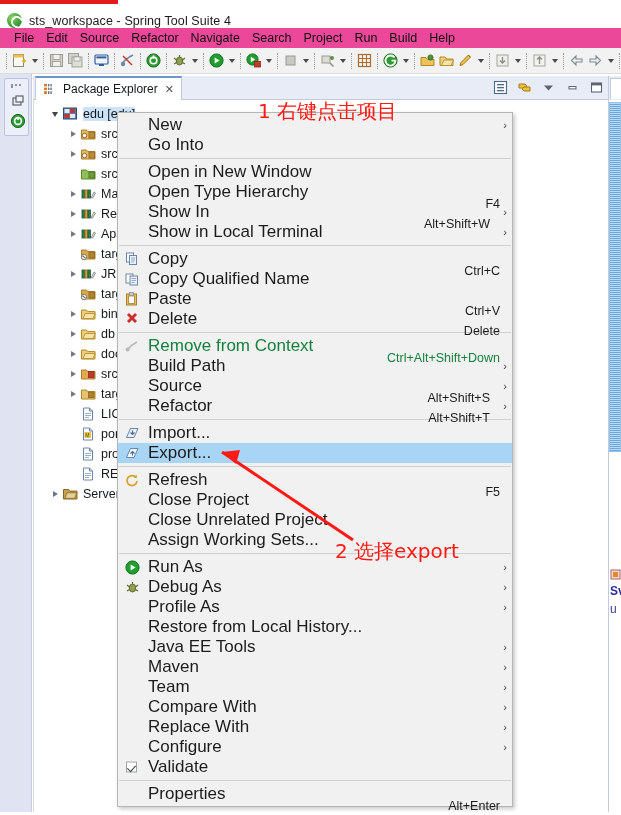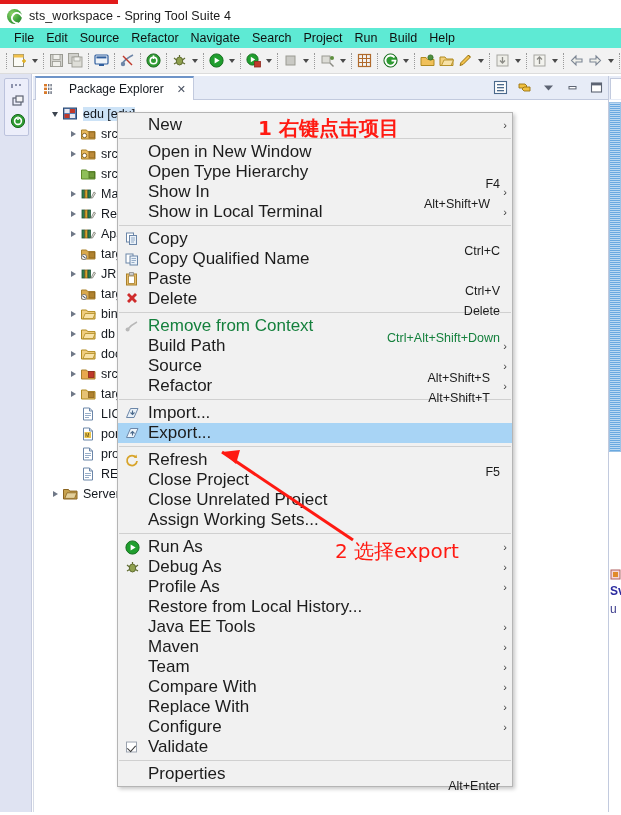--- a/index.html
+++ b/index.html
@@ -13,38 +13,38 @@
 
   
   .red-strip {
     position: absolute; left: 0; top: 0; width: 118px; height: 4px;
     background: #e21b1b;
   }
 
   
   .titlebar {
     position: absolute; left: 0; top: 4px; width: 621px; height: 24px;
-    background: #ffffff; display: flex; align-items: center; padding-left: 7px;
+    background: #ffffff; display: flex; align-items: flex-end; padding-left: 7px;
   }
   .sts-logo {
     width: 15px; height: 15px; border-radius: 50%;
     background: radial-gradient(circle at 35% 32%, #8fd36a 0%, #3fa13b 55%, #2a7a2c 100%);
     position: relative; margin-right: 7px; flex: 0 0 auto;
   }
   .sts-logo::after{
     content:""; position:absolute; left:4px; top:3px; width:8px; height:8px;
     border:2px solid #ffffff; border-radius:50%; border-right-color:transparent;
     transform: rotate(35deg);
   }
   .title-text { font-size: 12.5px; color: #1a1a1a; letter-spacing: .1px; }
 
   
   .menubar {
     position: absolute; left: 0; top: 28px; width: 621px; height: 20px;
-    background: #5eead4; display: flex; align-items: center; padding-left: 8px;
+    background: #ec4899; display: flex; align-items: center; padding-left: 8px;
   }
   .menubar .mi {
     font-size: 12.5px; color: #101010; padding: 1px 6px; white-space: nowrap;
     cursor: default;
   }
 
   
   .toolbar {
     position: absolute; left: 0; top: 48px; width: 621px; height: 26px;
     background: #f2f2f2; border-bottom: 1px solid #dcdcdc;
@@ -80,21 +80,21 @@
     background: #ffffff;
   }
   .view-tabbar {
     position: absolute; left: 0; top: 0; width: 575px; height: 24px;
     background: #e7ecf7; border-bottom: 1px solid #c2cade;
   }
   .view-tab {
     position: absolute; left: 2px; top: 0px; height: 24px;
     background: #ffffff; border: 1px solid #c2cade; border-bottom: none;
     border-top: 2px solid #6e94c8;
-    display: flex; align-items: center; padding: 0 7px 0 6px; gap: 13px;
+    display: flex; align-items: center; padding: 0 7px 0 6px; gap: 7px;
   }
   .view-tab .tabname { font-size: 12px; color: #14191f; }
   .tab-close { font-size: 11px; color: #4a5262; }
   .pkg-ico { width: 14px; height: 14px; position: relative; }
 
   .view-tools { position: absolute; right: 4px; top: 3px; display:flex; align-items:center; gap:8px; }
   .vt { width: 16px; height: 16px; display:flex;align-items:center;justify-content:center;}
 
   .view-body {
     position: absolute; left: 0; top: 24px; width: 575px; height: 712px;
@@ -168,21 +168,21 @@
   .mcheck::after{
     content:""; position:absolute; left:2px; top:1px; width:4px;height:7px;
     border:solid #3a3a3a; border-width:0 1.6px 1.6px 0; transform:rotate(42deg);
   }
 
   
   .anno {
     position: absolute; color: #ff1a12; font-size: 20px; white-space: nowrap;
     font-family: "DejaVu Sans", sans-serif;
   }
-  .anno1 { left: 258px; top: 115px; font-weight: bold; }
+  .anno1 { left: 258px; top: 98px; }
   .anno2 { left: 335px; top: 538px; }
   .arrow-svg { position: absolute; left: 0; top: 0; width: 621px; height: 815px; pointer-events: none; }
 
   .spacer-bottom{ position:absolute; left:0; top:812px; width:621px;height:3px;background:#ffffff;}
 </style>
 </head>
 <body>
 
 <div id="app">
 
@@ -637,20 +637,23 @@
     </div>
     <div class="strip-txt" style="top:508px">Sv</div>
     <div class="strip-txt" style="top:526px;color:#3a3a8c;font-weight:400">u</div>
   </div>
 
   <div class="ctxmenu" id="ctxmenu">
       <div class="mrow">
         <span class="mlabel">New</span>
         <span class="sub">›</span>
       </div>
+      <div class="mrow">
+        <span class="mlabel">Go Into</span>
+      </div>
       <div class="msep"></div>
       <div class="mrow">
         <span class="mlabel">Open in New Window</span>
       </div>
       <div class="mrow">
         <span class="mlabel">Open Type Hierarchy</span>
         <span class="maccel" style="margin-right: 0px;">F4</span>
       </div>
       <div class="mrow">
         <span class="mlabel">Show In</span>

